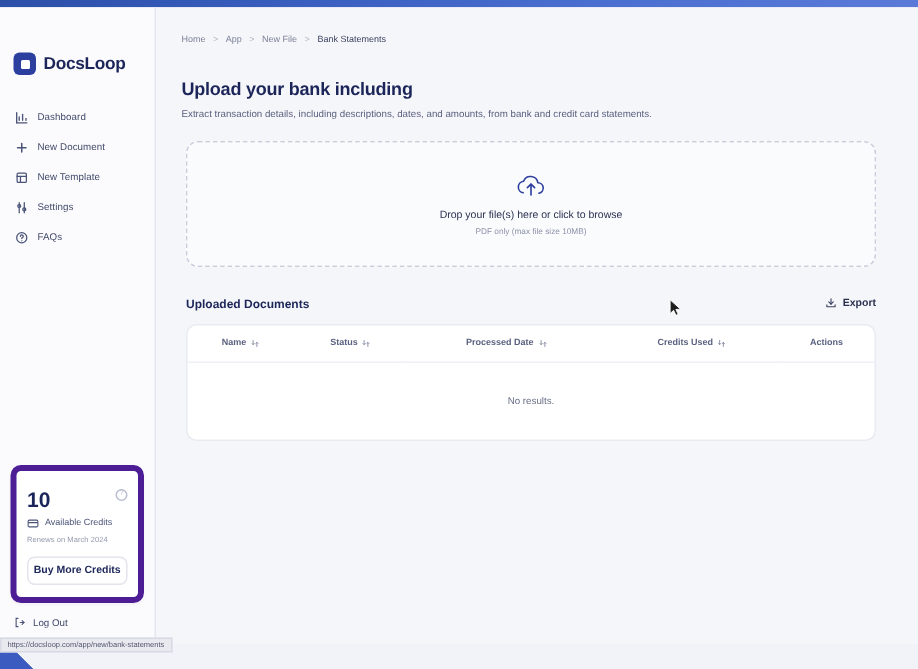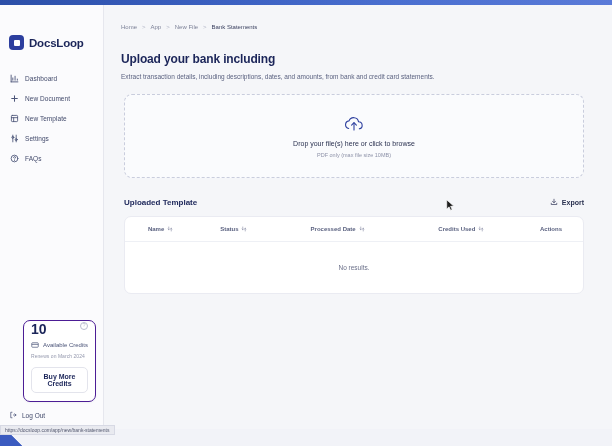--- a/index.html
+++ b/index.html
@@ -99,26 +99,25 @@
     white-space: nowrap;
     letter-spacing: 0.05px;
   }
 
   .sidebar-bottom {
     margin-top: auto;
     padding: 0 7px 8px 7px;
   }
   .credits-card {
     background: #ffffff;
-    border: 1px solid #4c1d95;
+    border: 4px solid #4c1d95;
     border-radius: 7px;
-    padding: 1px 7px 8px 7px;
+    padding: 12px 7px 8px 7px;
     box-shadow: 0 1px 2px rgba(20,25,60,0.04);
     margin-bottom: 7px;
-    margin-left: 16px;
   }
   .credits-top {
     display: flex; align-items: flex-start; justify-content: space-between;
   }
   .credits-num {
     font-size: 14px; font-weight: 700; color: #1b2559;
     line-height: 1;
   }
   .credits-help {
     width: 8px; height: 8px; border-radius: 50%;
@@ -402,21 +401,21 @@
             <path d="M7.2 17.5A5 5 0 0 1 7.6 7.6a6.4 6.4 0 0 1 12.3 1.2 4.6 4.6 0 0 1 1 9.1"></path>
             <path d="M14 19.4V10.2"></path>
               <path d="M10.9 13.1L14 10l3.1 3.1"></path>
           </svg>
         </span>
         <div class="dz-main">Drop your file(s) here or click to browse</div>
         <div class="dz-sub">PDF only (max file size 10MB)</div>
       </div>
 
       <div class="section-head">
-        <span class="section-title">Uploaded Template</span>
+        <span class="section-title">Uploaded Documents</span>
         <button class="export-btn">
           <span>
             <svg viewBox="0 0 16 16" fill="none" stroke="currentColor" stroke-width="1.5" stroke-linecap="round" stroke-linejoin="round">
               <path d="M2.5 10.5v2.5h11v-2.5"></path>
                 <path d="M8 2.5v7"></path>
                 <path d="M5 6.5L8 9.5l3-3"></path>
             </svg>
           </span>
           <span>Export</span>
         </button>

